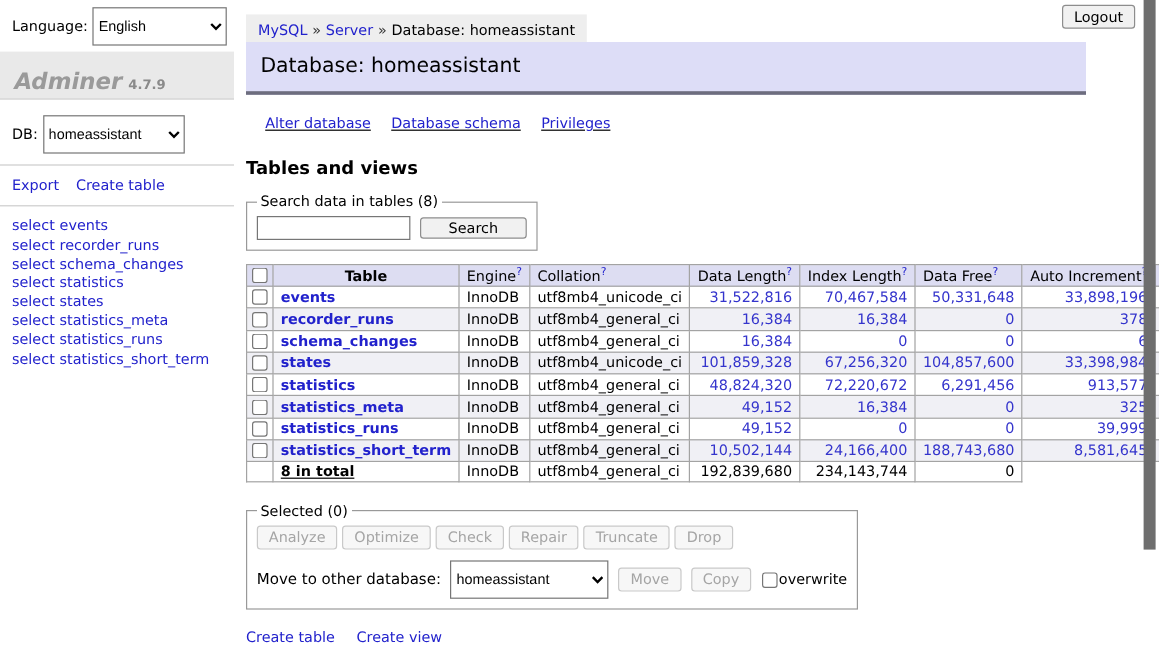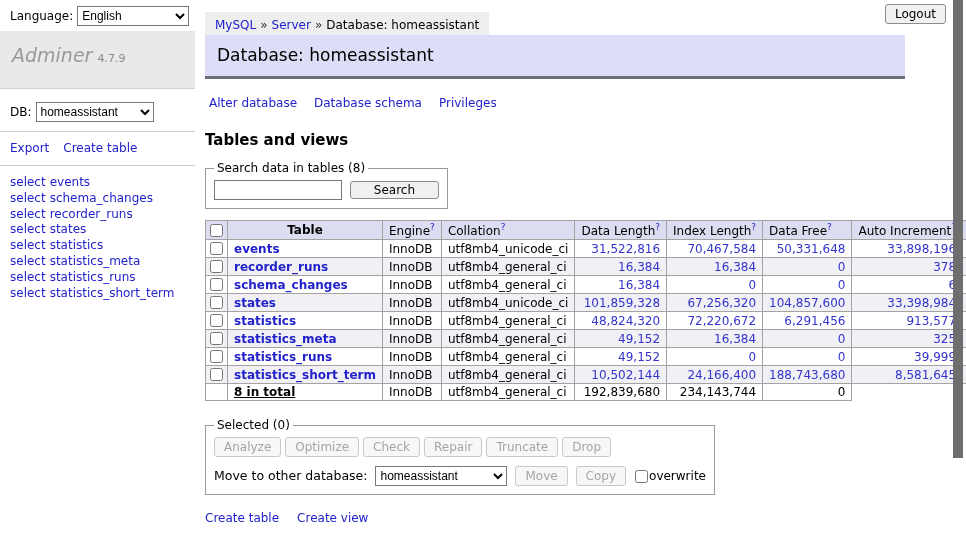--- a/index.html
+++ b/index.html
@@ -20,21 +20,21 @@
     font-family:"DejaVu Sans","Liberation Sans",sans-serif;font-size:12px;
   }
   a{color:var(--link);text-decoration:none;cursor:pointer;}
 
   
   #sidebar{position:absolute;left:0;top:0;width:195px;}
   .lang-row{padding:6px 8px 5px 10px;white-space:nowrap;}
   .lang-row select{width:112px;margin-left:4px;font-size:12px;}
   h1.brand{
     margin:0;background:var(--gray-bg);border-bottom:1px solid #d2d2d2;
-    padding:9px 12px 20px;font-weight:normal;
+    padding:9px 12px 2px;font-weight:bold;
   }
   h1.brand .name{font-style:italic;font-size:19px;color:#9a9a9a;}
   h1.brand .version{font-size:11px;color:#8a8a8a;margin-left:5px;}
   .db-row{padding:13px 10px 9px;white-space:nowrap;}
   .db-row select{width:118px;margin-left:4px;font-size:12px;}
   #sidebar hr{border:none;border-top:1px solid #ccc;margin:0;}
   .side-actions{padding:8px 10px 9px;line-height:16px;}
   .side-actions .line{margin:0;}
   .side-actions a{margin-right:14px;}
   .side-tables{padding:9px 10px;line-height:15.8px;}
@@ -50,29 +50,29 @@
   #logout-btn{position:absolute;top:4px;right:20px;}
 
   
   button{
     font-family:inherit;font-size:12px;color:#000;
     background:#f1f1f1;border:1px solid #8d8d8d;border-radius:3px;
     padding:2px 9px;cursor:pointer;
   }
   button:disabled{color:#a5a5a5;border-color:#c9c9c9;background:#f7f7f7;cursor:default;}
   input[type=text]{border:1px solid #767676;height:20px;font-size:12px;padding:1px 3px;}
-  select{border:1px solid #767676;background:#fff;height:20px;}
+  select{border:1px solid #767676;background:#fff;height:32px;}
 
   
   #content{position:absolute;left:205px;top:26px;width:700px;}
   h2.page-title{
     margin:9px 0 0;background:var(--title-bg);border-bottom:3px solid #6d6d7e;
     padding:10px 12px 11px;font-size:17px;font-weight:normal;
   }
-  .top-links{margin:17px 4px 0;}
+  .top-links{margin:17px 16px 0;text-decoration:underline;}
   .top-links a{margin-right:17px;}
   h3.section{font-size:15px;font-weight:bold;margin:21px 0 12px;}
 
   fieldset{
     display:inline-block;border:1px solid #999;padding:5px 8px 8px;margin:0;
   }
   legend{font-size:12px;padding:0 3px;}
   .search-fs input[type=text]{width:128px;vertical-align:middle;}
   .search-fs button{margin-left:4px;vertical-align:middle;padding:1px 23px;}
 
@@ -125,24 +125,24 @@
   <div class="db-row">
     <span>DB:</span><select><option>homeassistant</option></select>
   </div>
   <hr>
   <div class="side-actions">
       <div class="line"><a href="#">Export</a><a href="#">Create table</a></div>
     </div>
   <hr>
   <div class="side-tables">
       <div class="tline"><a href="#">select</a><a href="#">events</a></div>
+      <div class="tline"><a href="#">select</a><a href="#">recorder_runs</a></div>
       <div class="tline"><a href="#">select</a><a href="#">schema_changes</a></div>
-      <div class="tline"><a href="#">select</a><a href="#">recorder_runs</a></div>
+      <div class="tline"><a href="#">select</a><a href="#">statistics</a></div>
       <div class="tline"><a href="#">select</a><a href="#">states</a></div>
-      <div class="tline"><a href="#">select</a><a href="#">statistics</a></div>
       <div class="tline"><a href="#">select</a><a href="#">statistics_meta</a></div>
       <div class="tline"><a href="#">select</a><a href="#">statistics_runs</a></div>
       <div class="tline"><a href="#">select</a><a href="#">statistics_short_term</a></div>
     </div>
 </div>
 
 <p id="breadcrumb"><a href="#">MySQL</a><span class="sep">»</span><a href="#">Server</a><span class="sep">»</span><span>Database: homeassistant</span></p>
 <button id="logout-btn">Logout</button>
 
 <div id="content">

